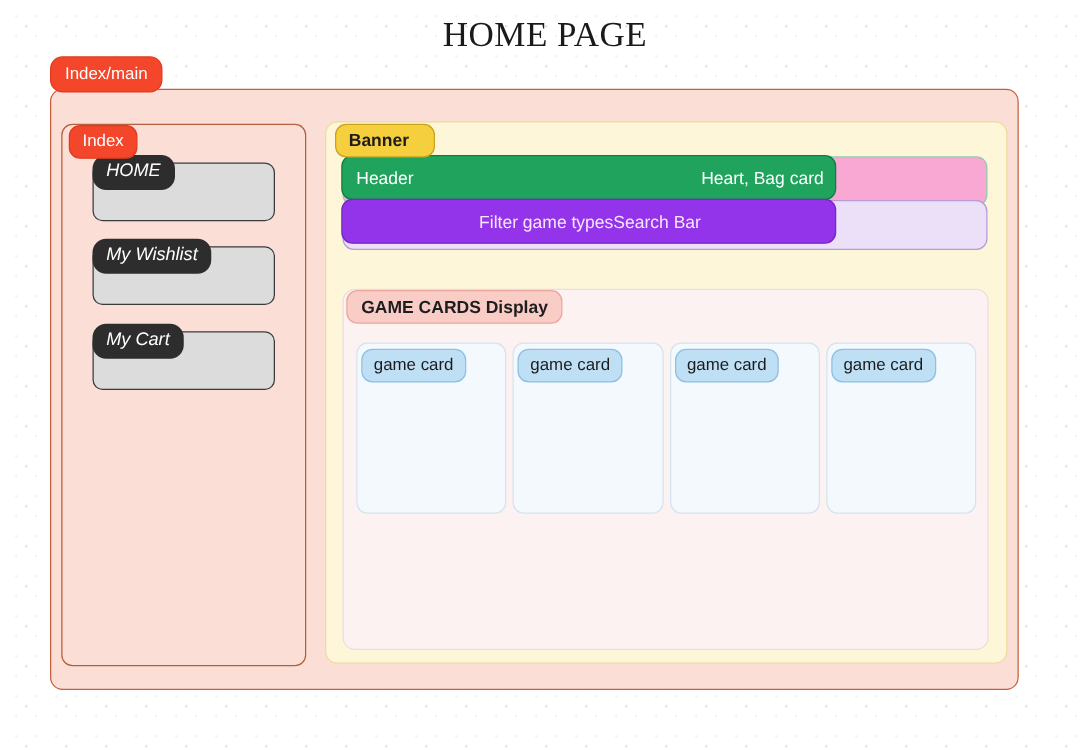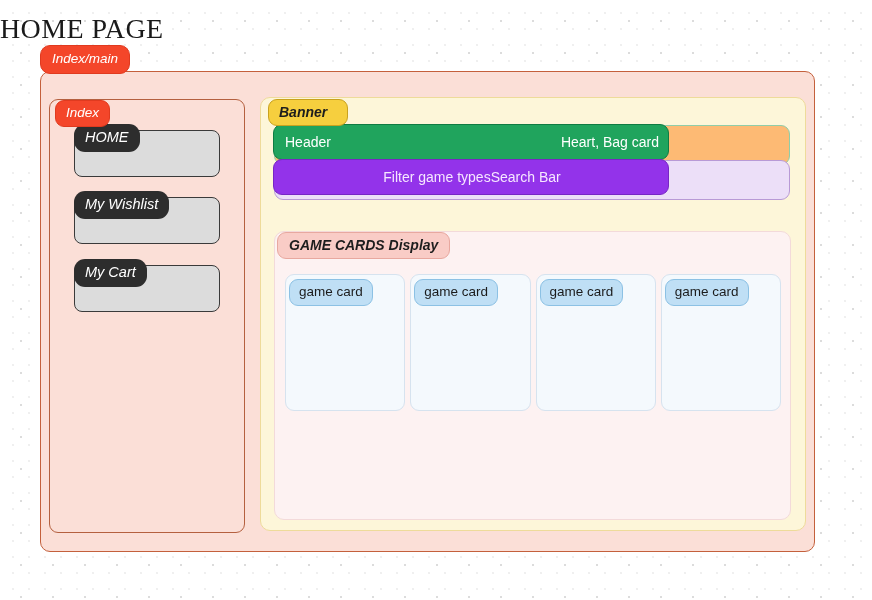--- a/index.html
+++ b/index.html
@@ -21,21 +21,21 @@
     font-family: "Liberation Sans", sans-serif;
     -webkit-font-smoothing: antialiased;
   }
 
   
   .page-title {
     position: absolute;
     top: 12px;
     left: 0;
     width: 872px;
-    text-align: left;
+    text-align: center;
     font-family: "Liberation Serif", "DejaVu Serif", serif;
     font-size: 28px;
     font-weight: 400;
     letter-spacing: 0.4px;
     color: #1a1a1a;
     line-height: 34px;
   }
 
   
   .tag {
@@ -43,21 +43,20 @@
     z-index: 6;
     display: inline-flex;
     align-items: center;
     border-radius: 9px;
     font-size: 13px;
     font-weight: 700;
     line-height: 1;
     padding: 6px 10px 7px 10px;
     white-space: nowrap;
     box-sizing: border-box;
-    font-style: italic;
   }
 
   
   .tag-indexmain {
     left: 40px;
     top: 45px;
     background: #f4462a;
     color: #ffffff;
     border: 1px solid #e03a1f;
     border-radius: 10px;
@@ -155,21 +154,21 @@
   .row-box {
     position: absolute;
     left: 274px;
     width: 516px;
     height: 40px;
     border-radius: 9px;
     box-sizing: border-box;
   }
   .row-header {
     top: 125px;
-    background: #fdba74;
+    background: #f9a8d4;
     border: 1.2px solid #8fcda9;
     padding-left: 24px;
   }
   .row-filter {
     top: 160px;
     background: #ecdff8;
     border: 1.2px solid #b89ad6;
   }
   .row-inner {
     position: absolute;

